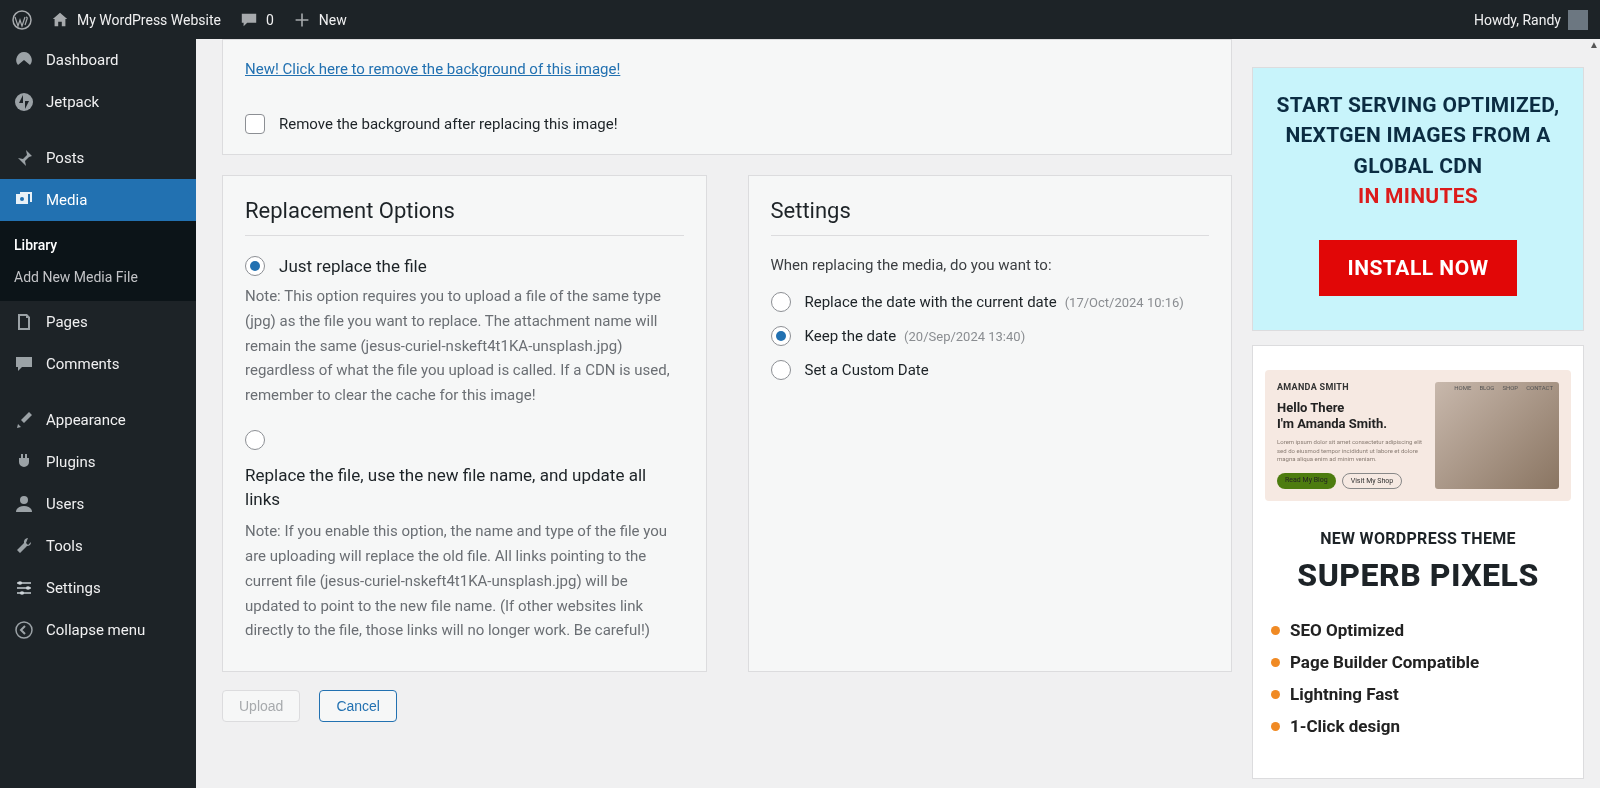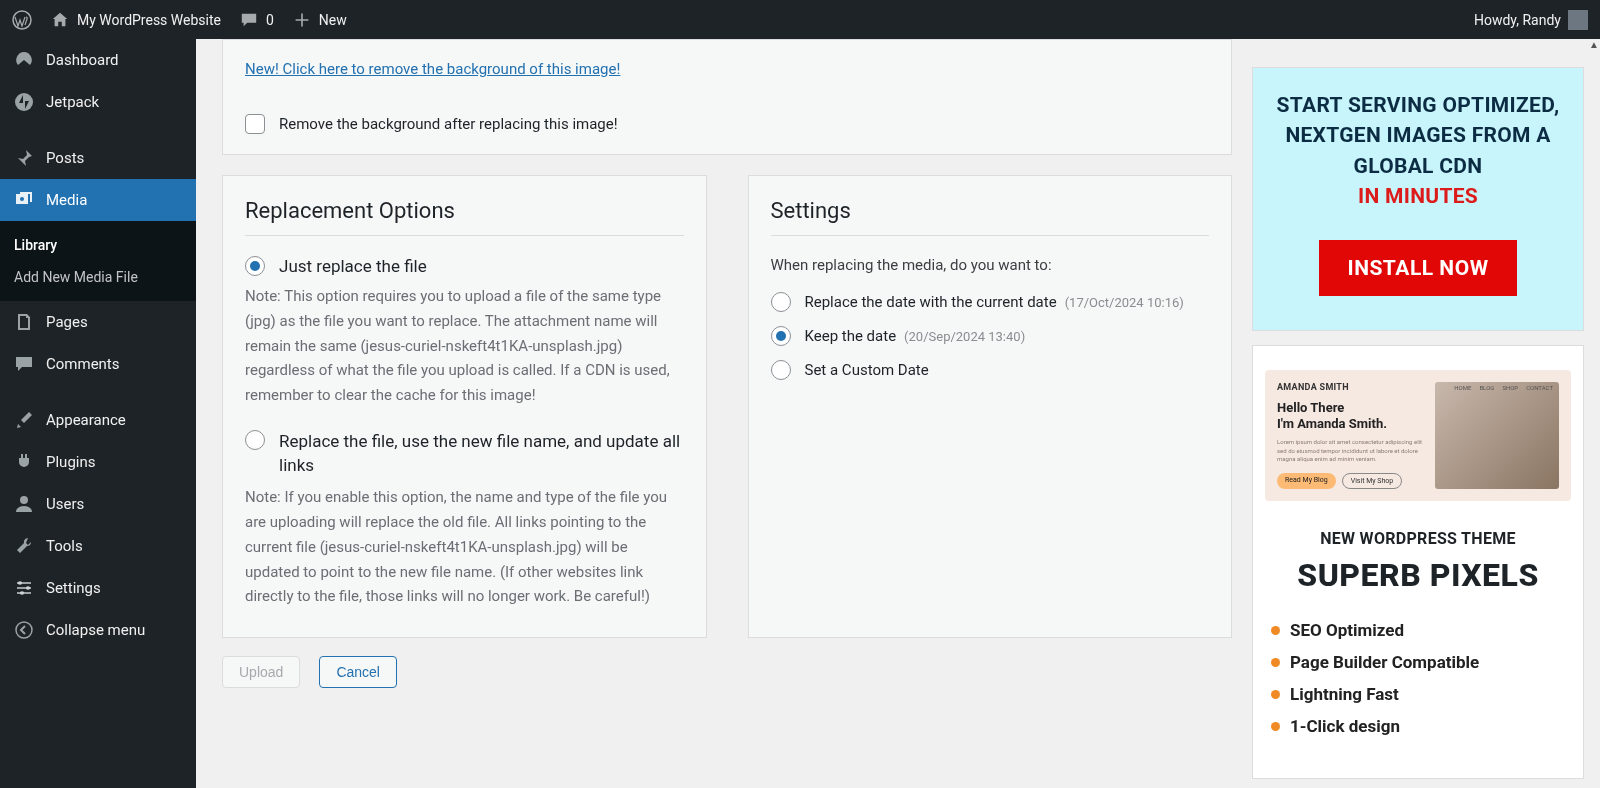--- a/index.html
+++ b/index.html
@@ -110,21 +110,21 @@
   }
   .col-card h2 {
     font-size: 22px;
     font-weight: 400;
     color: #1d2327;
     border-bottom: 1px solid #dcdcde;
     padding-bottom: 12px;
     margin-bottom: 20px;
   }
   .radio-row { display: flex; align-items: center; gap: 14px; margin-bottom: 8px; }
-  .radio-row.top { align-items: flex-start; }
+  .radio-row.top { align-items: flex-start; flex-direction: column; }
   .radio {
     width: 20px; height: 20px; border: 1px solid #8c8f94; border-radius: 50%; background: #fff;
     flex-shrink: 0; display: inline-flex; align-items: center; justify-content: center;
   }
   .radio.checked::after {
     content: ""; width: 10px; height: 10px; background: #2271b1; border-radius: 50%;
   }
   .radio-label { font-size: 17px; color: #1d2327; }
   .note { font-size: 15px; color: #6b6f74; line-height: 1.65; margin: 6px 0 22px 0; }
   .opt-lead { font-size: 15px; color: #3c3f42; margin-bottom: 18px; }
@@ -182,21 +182,21 @@
     gap: 10px;
     margin-bottom: 28px;
     font-size: 8px;
   }
   .mock-left { flex: 1.2; }
   .mock-left .name { font-size: 9px; font-weight: 700; color: #333; letter-spacing: 0.3px; margin-bottom: 8px; }
   .mock-left .hello { font-size: 13px; font-weight: 700; color: #222; line-height: 1.25; margin-bottom: 6px; }
   .mock-left .lorem { font-size: 6px; color: #8a7d74; line-height: 1.4; margin-bottom: 10px; }
   .mock-left .pills { display: flex; gap: 6px; }
   .pill { padding: 3px 8px; border-radius: 10px; font-size: 7px; }
-  .pill.p1 { background: #fdba74; color: #222; }
+  .pill.p1 { background: #4d7c0f; color: #222; }
   .pill.p2 { border: 1px solid #888; color: #333; }
   .mock-right { flex: 1; background: linear-gradient(135deg,#c8b8ac 0%, #8a7562 100%); border-radius: 3px; min-height: 100px; }
   .mock-nav { position: absolute; top: 14px; right: 18px; font-size: 6px; color: #555; display: flex; gap: 8px; }
   .mock-theme { position: relative; }
 
   .ad2 h3 { text-align: center; font-size: 16px; font-weight: 700; letter-spacing: 0.3px; margin-bottom: 8px; }
   .ad2 h2 { text-align: center; font-size: 32px; font-weight: 800; letter-spacing: 0.5px; margin-bottom: 26px; }
   .feat-list { list-style: none; padding: 0 6px; }
   .feat-list li {
     font-size: 17px; font-weight: 700; color: #222;

